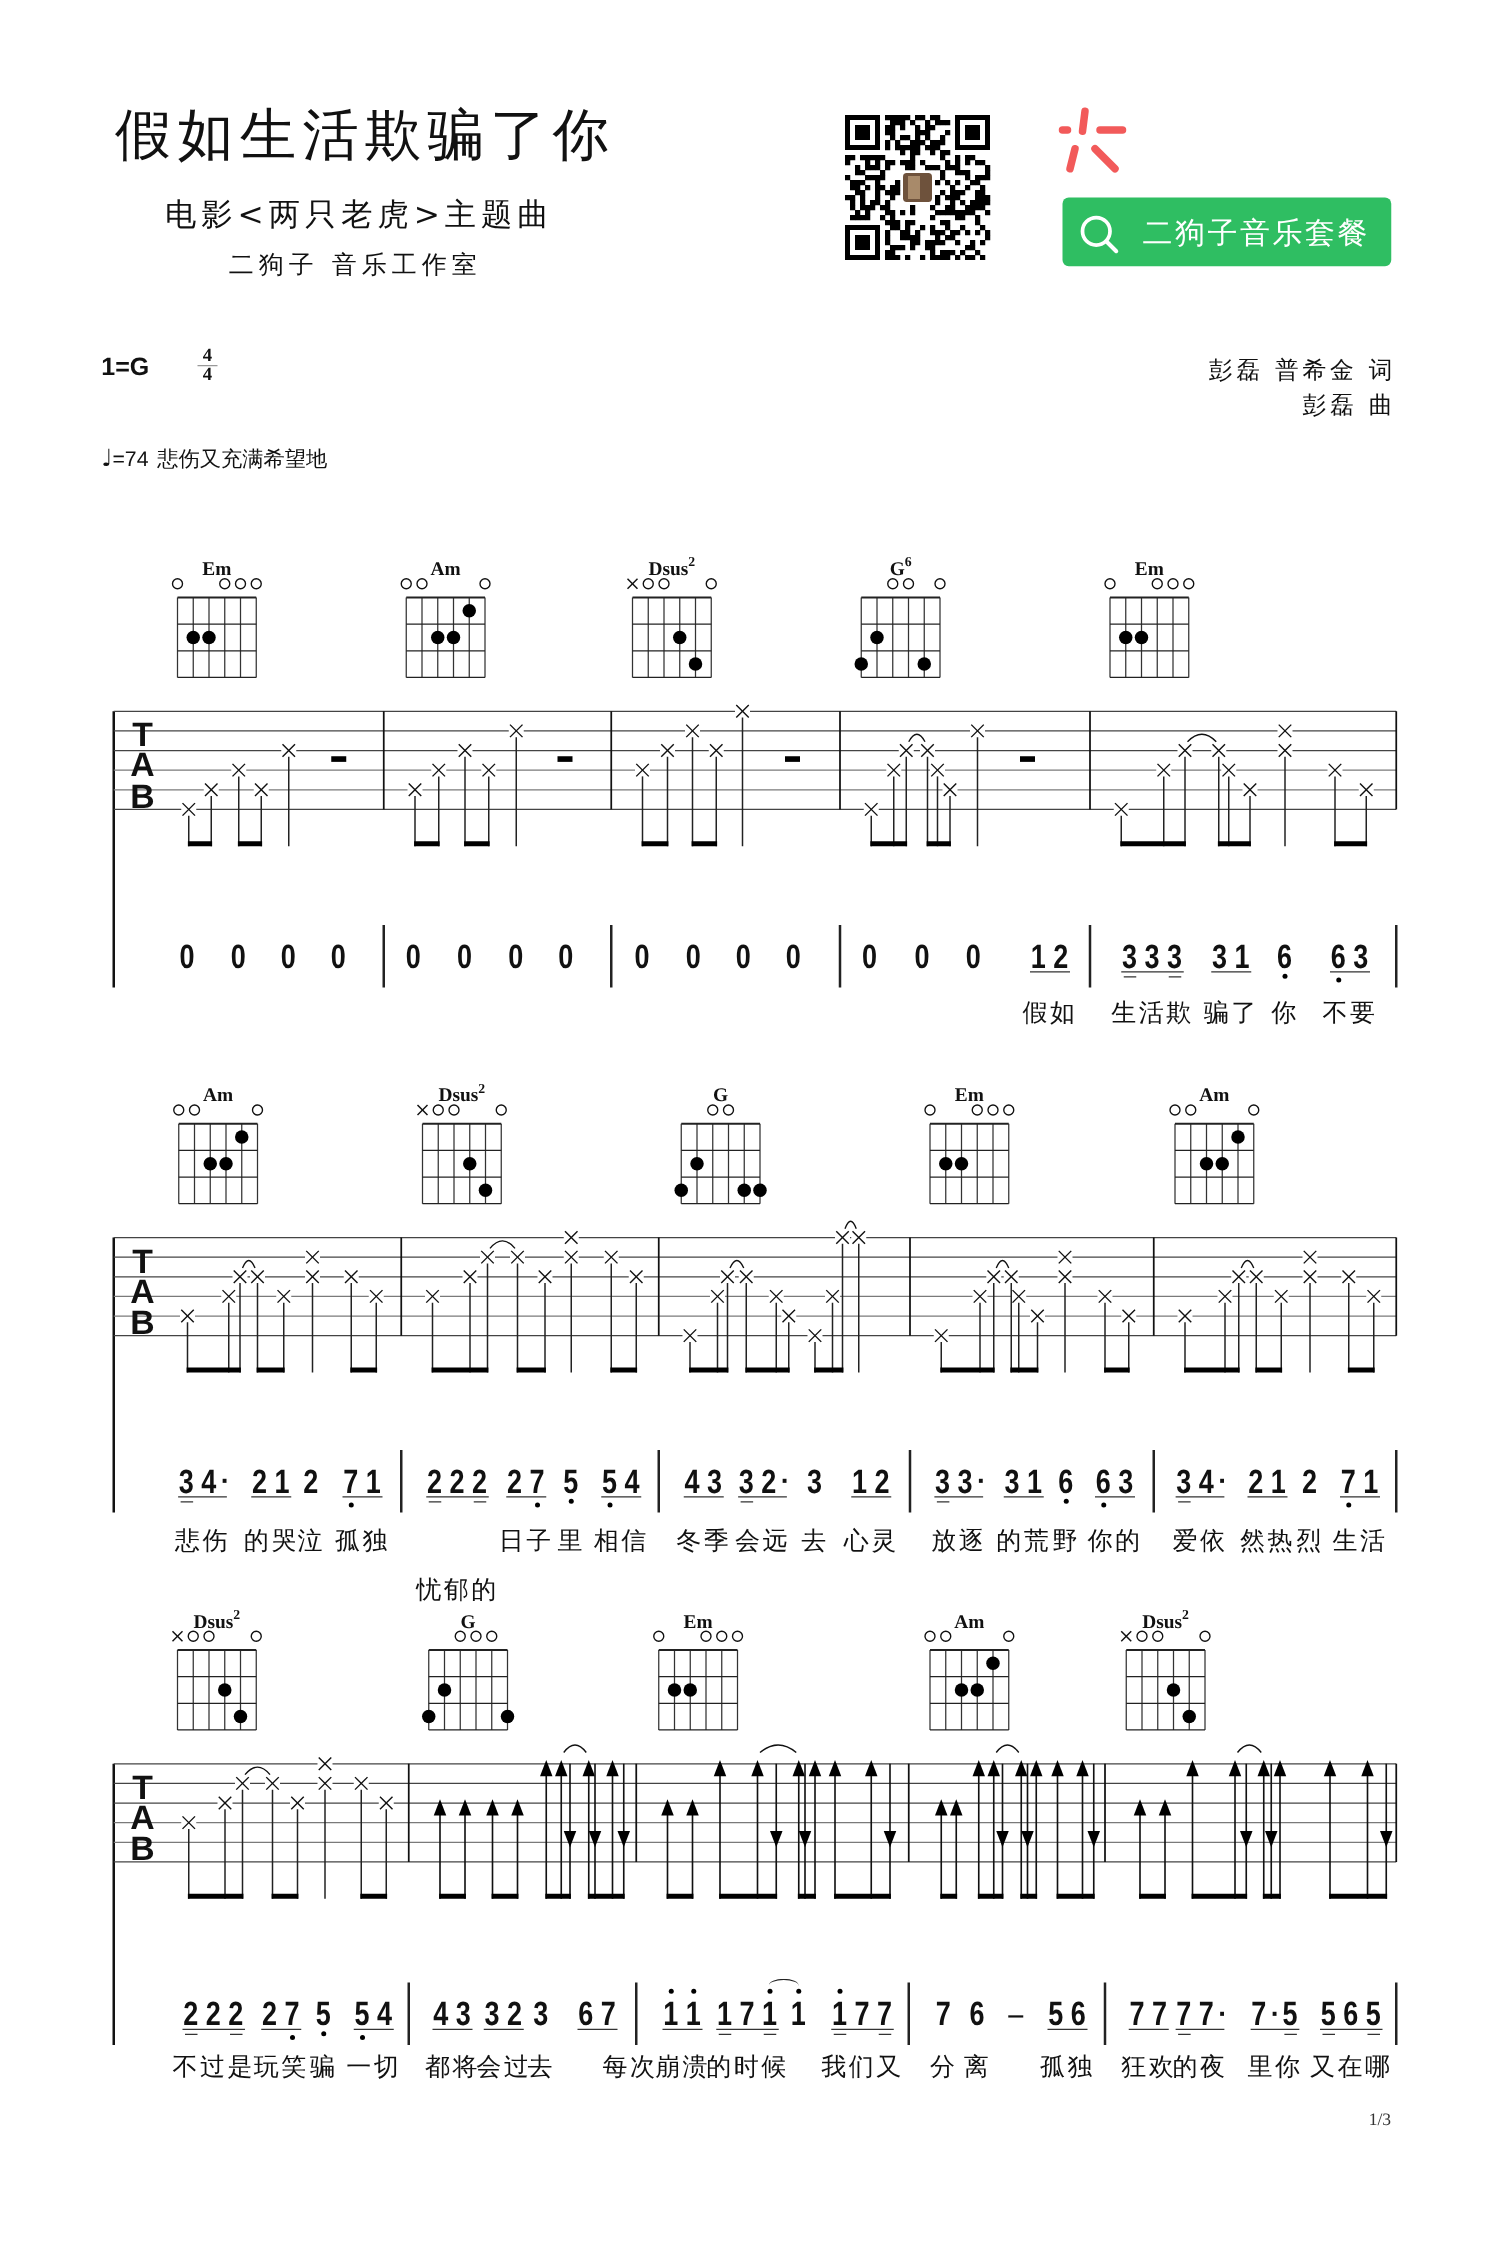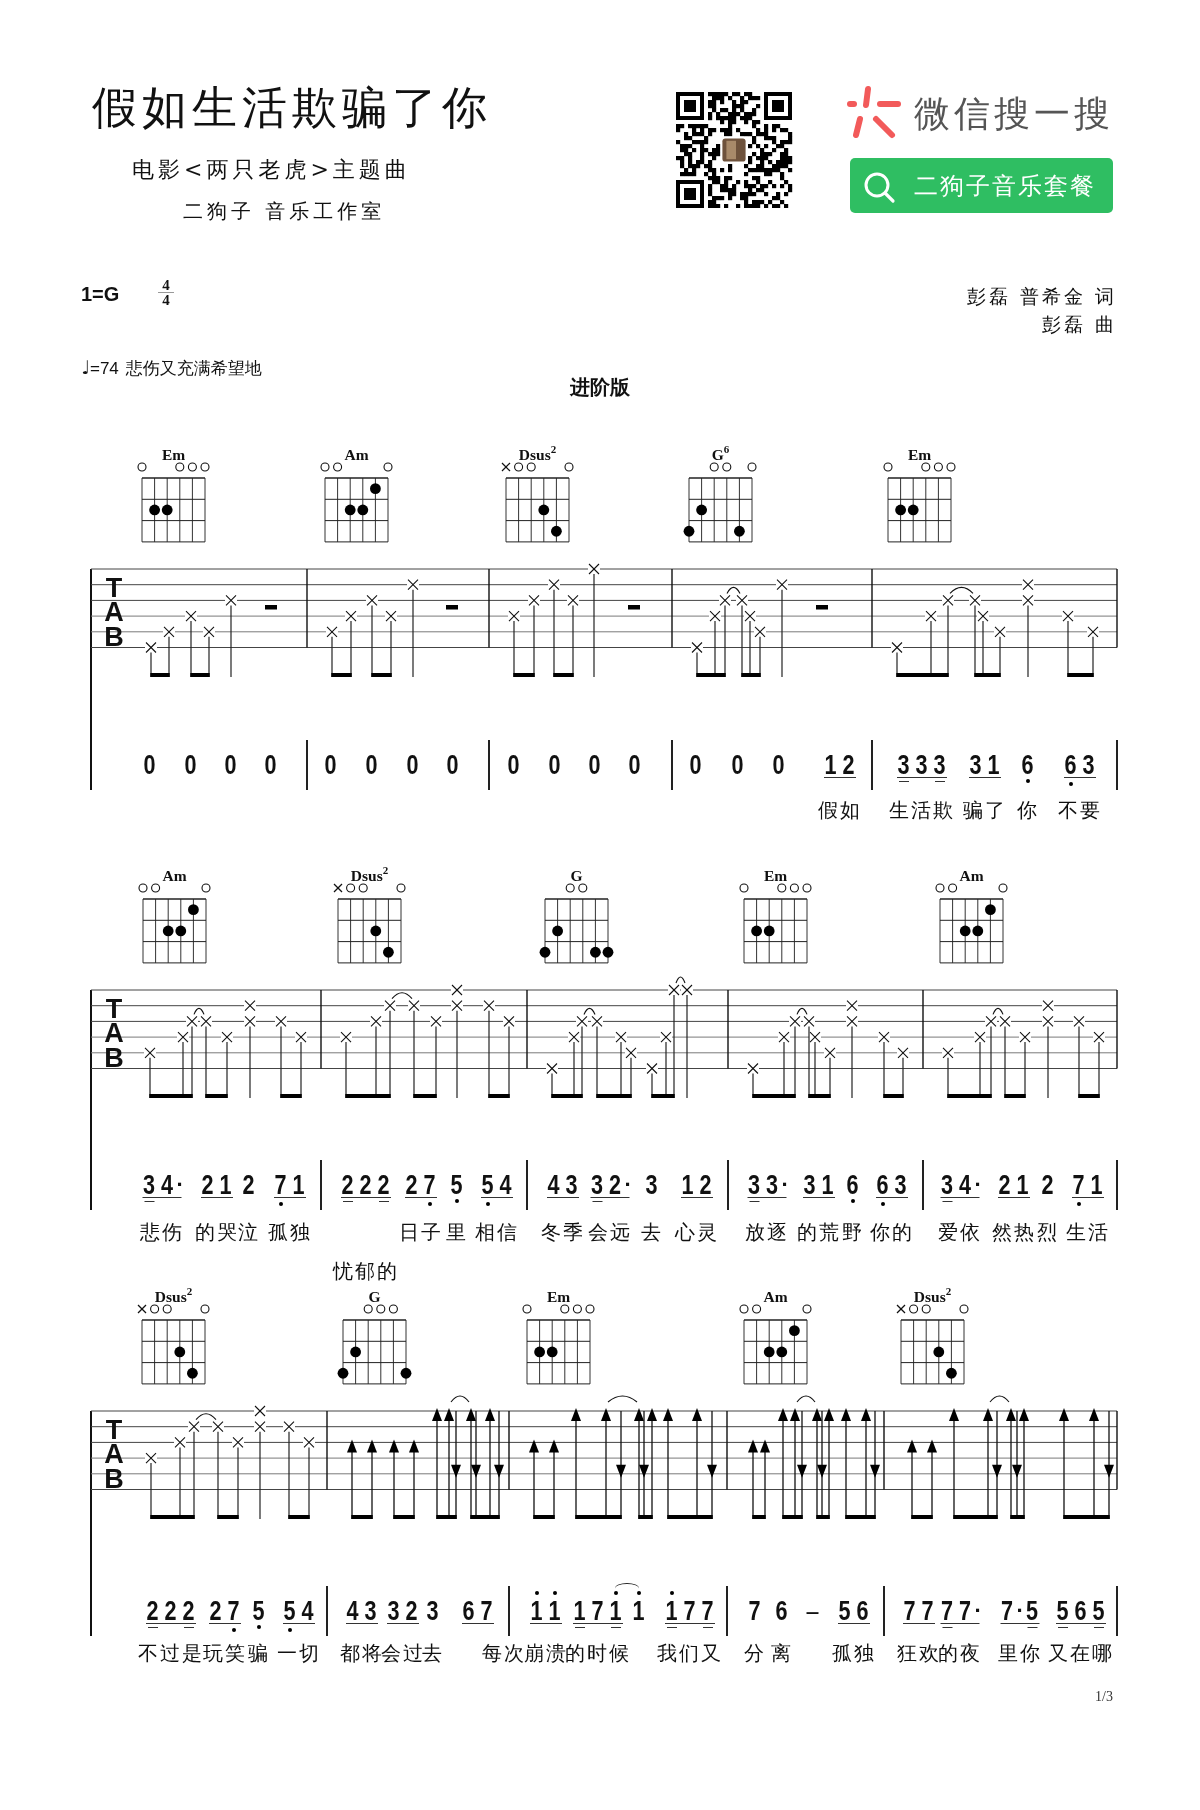--- a/index.html
+++ b/index.html
@@ -1,20 +1,20 @@
 <!DOCTYPE html>
 <html style="--ink: #111111; --green: #2fbe62; --logo: #f25a5a; --wxtext: #555555;"><head>
 <meta charset="utf-8">
 <style>
   :root { --ink:#111; --green:#2fbe62; --logo:#f25a5a; --wxtext:#555; }
   html, body { margin:0; padding:0; background:#fff; }
   #page { position:relative; width:1200px; height:1810px; background:#fff; overflow:hidden; color:var(--ink); font-family:"DejaVu Serif", serif; }
   .abs { position:absolute; white-space:nowrap; }
   .title { left:92px; top:78px; font-size:45px; letter-spacing:5px; font-family:"DejaVu Serif", serif; }
-  .subtitle { left:132px; top:155px; font-size:22px; letter-spacing:4px; }
+  .subtitle { left:132px; top:155px; font-size:25px; letter-spacing:4px; }
   .studio { left:183px; top:198px; font-size:20px; letter-spacing:4px; }
   .key { left:81px; top:283px; font:bold 20px "Liberation Sans", sans-serif; }
   .timesig { left:158px; top:278px; width:16px; text-align:center; font:bold 15px "Liberation Serif", serif; line-height:14px; }
   .timesig span { display:block; }
   .timesig span + span { border-top:1px solid #999; }
   .tempo { left:81px; top:324px; font-size:17px; font-family:"Liberation Sans", sans-serif;margin-top:32px; }
   .tempo .qn { font-family:"DejaVu Sans", sans-serif; font-size:19px; }
   .tempo .expr { margin-left:7px; }
   .version { left:0; width:1200px; text-align:center; top:374px; font-size:20px; font-weight:bold; font-family:"DejaVu Sans", sans-serif; }
   .credits { right:83px; top:282px; text-align:right; font-size:19px; letter-spacing:3px; line-height:28px; }
@@ -58,21 +58,20 @@
   <div class="abs studio">二狗子 音乐工作室</div>
 
   <div class="abs key">1=G</div>
   <div class="abs timesig">
     <span>4</span>
     <span>4</span>
   </div>
   <div class="abs tempo">
     <span class="qn">♩</span><span>=74</span><span class="expr">悲伤又充满希望地</span>
   </div>
-  <div class="abs version">进阶版</div>
 
   <div class="abs credits">
     <div>彭磊 普希金 词</div>
     <div>彭磊 曲</div>
   </div>
 
   <div class="abs qr">
     <svg width="118" height="116" viewBox="0 0 118 118">
         <g fill="#000">
           <rect x="32.55" y="0.00" width="4.27" height="4.27"></rect>
@@ -382,21 +381,20 @@
     <svg width="58" height="56" viewBox="0 0 58 56">
       <g stroke="var(--logo)" stroke-width="6" stroke-linecap="round" fill="none">
         <line x1="23" y1="4" x2="21" y2="20"></line>
         <line x1="5" y1="19" x2="9" y2="19"></line>
         <line x1="35" y1="19" x2="53" y2="19"></line>
         <line x1="15" y1="34" x2="11" y2="50"></line>
         <line x1="31" y1="34" x2="47" y2="50"></line>
       </g>
     </svg>
   </div>
-  <div class="abs wxlabel">微信搜一搜</div>
   <div class="abs wxbtn">
     <svg class="sicon" viewBox="0 0 34 34">
       <circle cx="15" cy="15" r="11" fill="none" stroke="#fff" stroke-width="3"></circle>
       <line x1="23" y1="23" x2="31" y2="31" stroke="#fff" stroke-width="3.2" stroke-linecap="round"></line>
     </svg>
     <span class="btntext">二狗子音乐套餐</span>
   </div>
 
   <div id="score">
       <div class="system">

